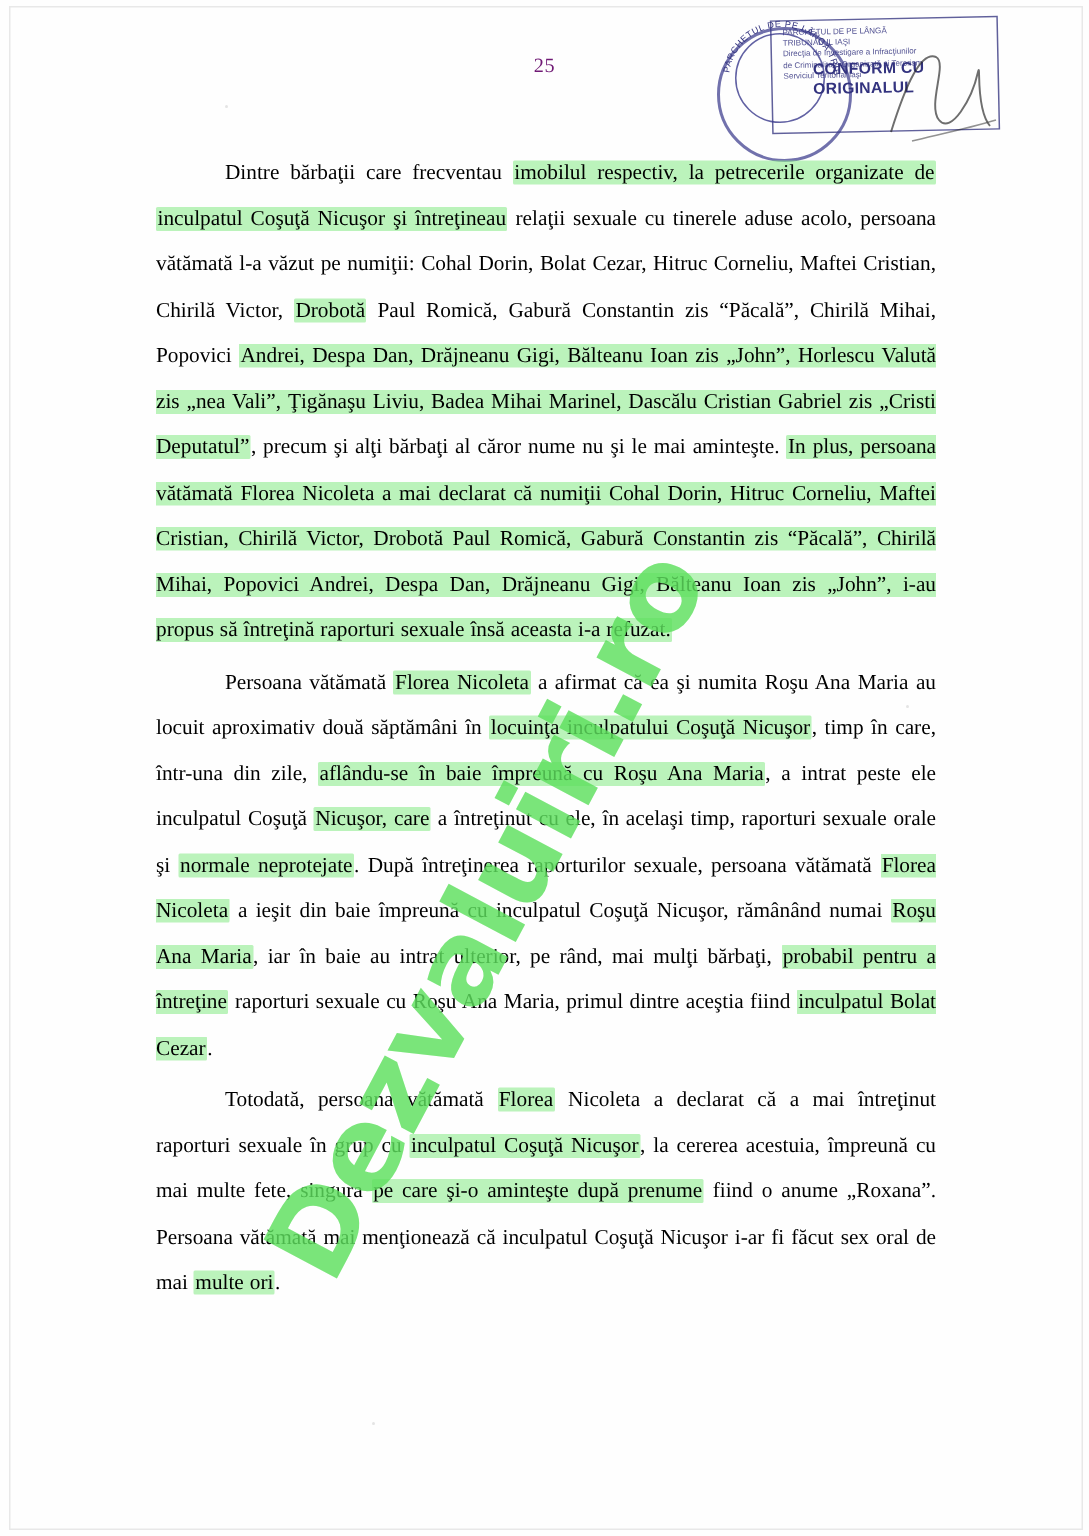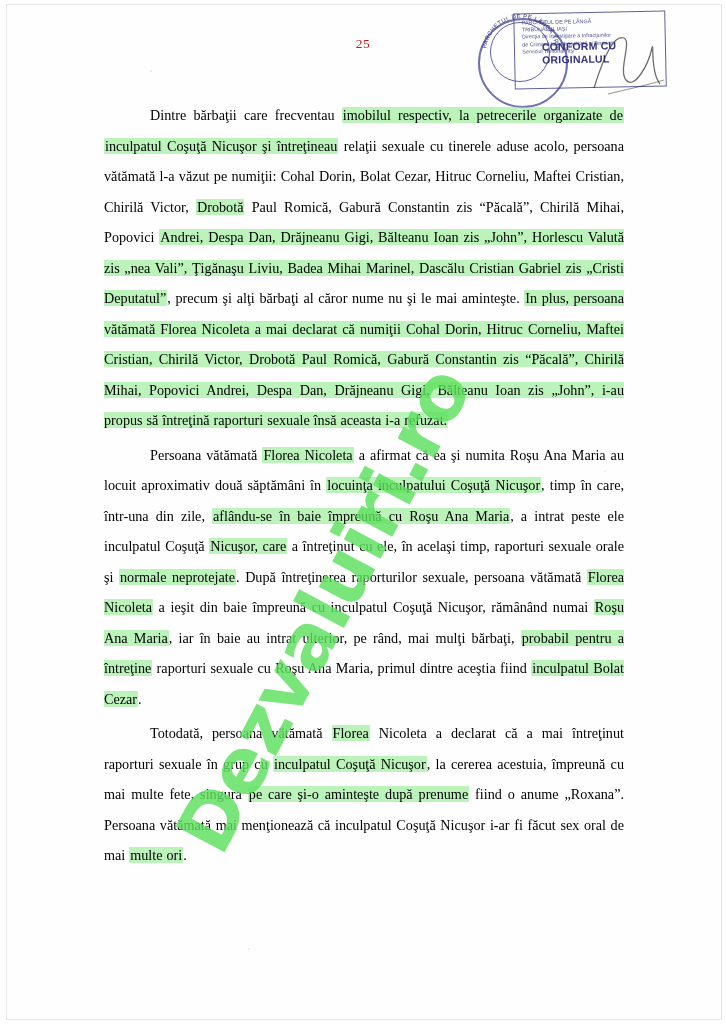--- a/index.html
+++ b/index.html
@@ -31,21 +31,21 @@
     border: 1px solid #e8e8e8;
     pointer-events: none;
   }
   .page-number {
     position: absolute;
     top: 36px;
     left: 0;
     width: 726px;
     text-align: center;
     font-size: 13.5px;
-    color: #b91c1c;
+    color: #701a75;
     letter-spacing: 0.5px;
   }
   .content {
     position: absolute;
     left: 104px;
     top: 100px;
     width: 520px;
     color: #000000;
     font-size: 14.2px;
     line-height: 30.5px;

